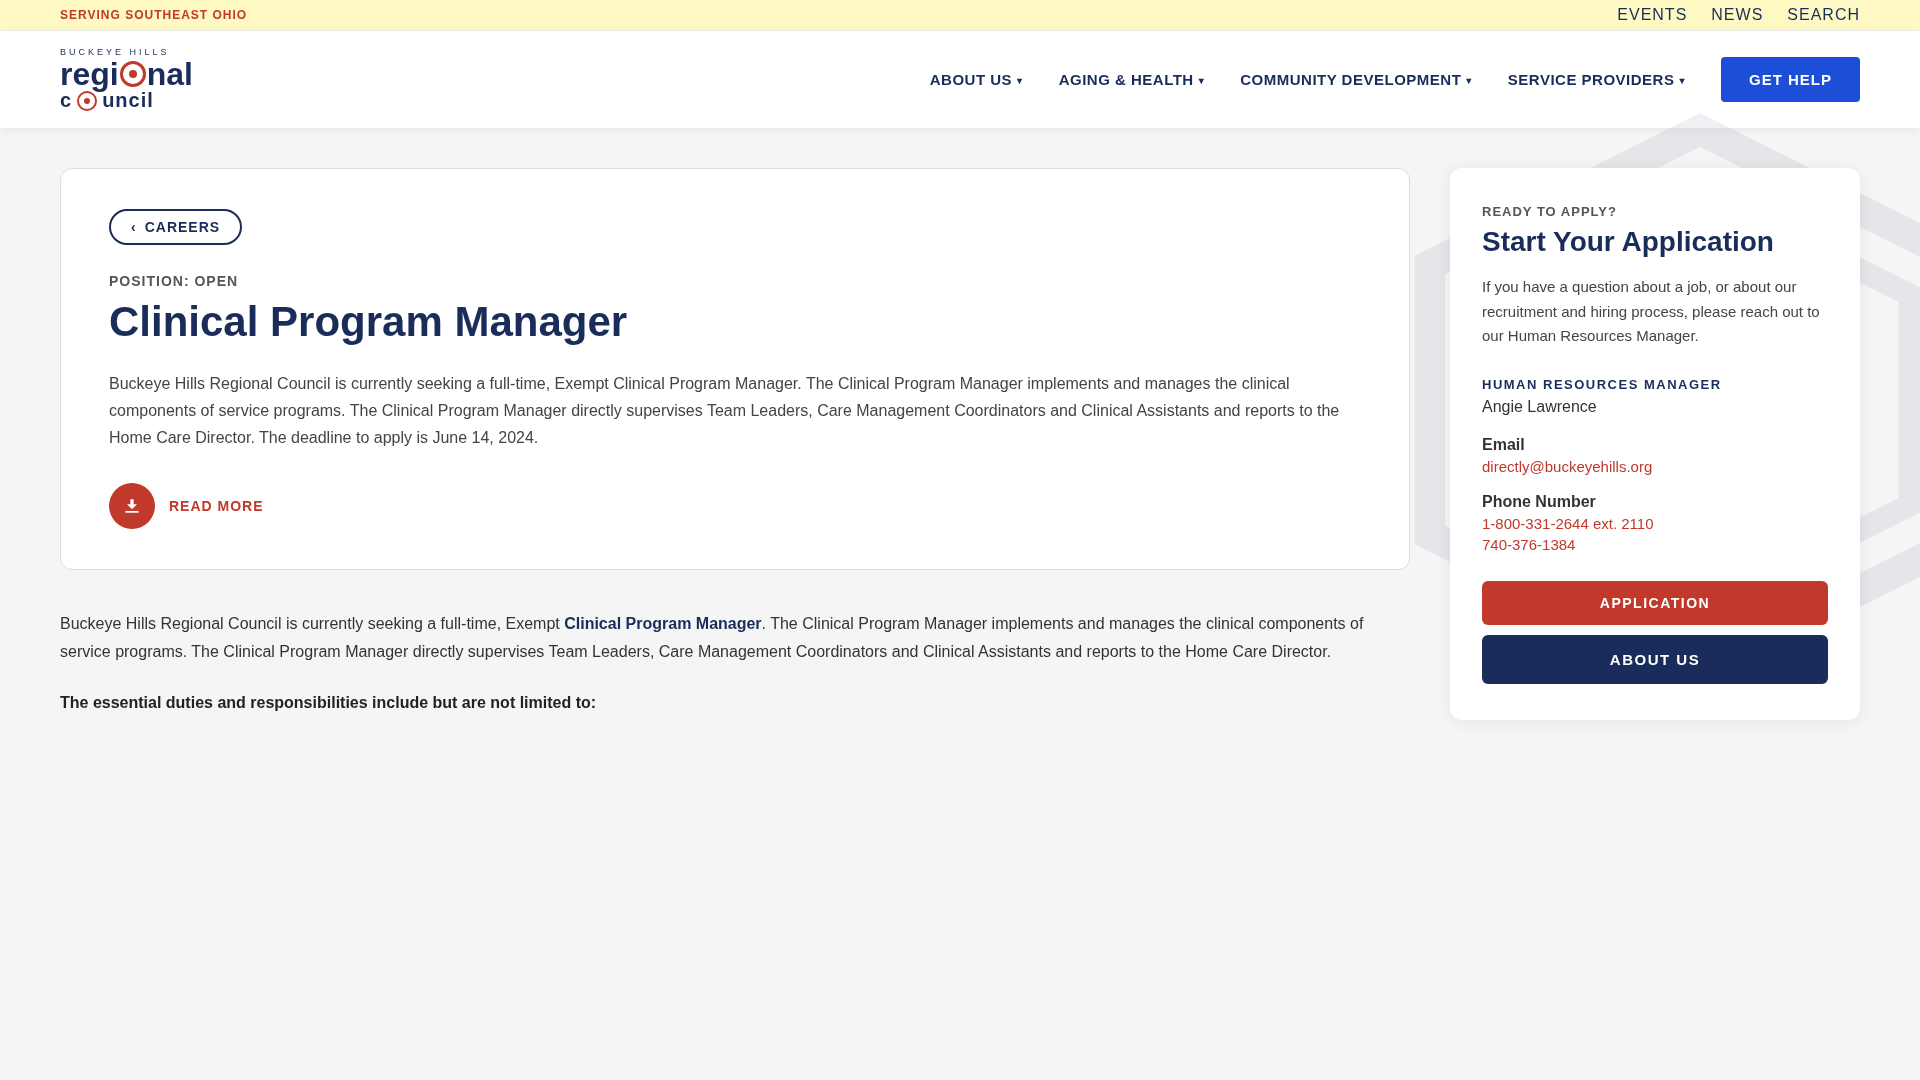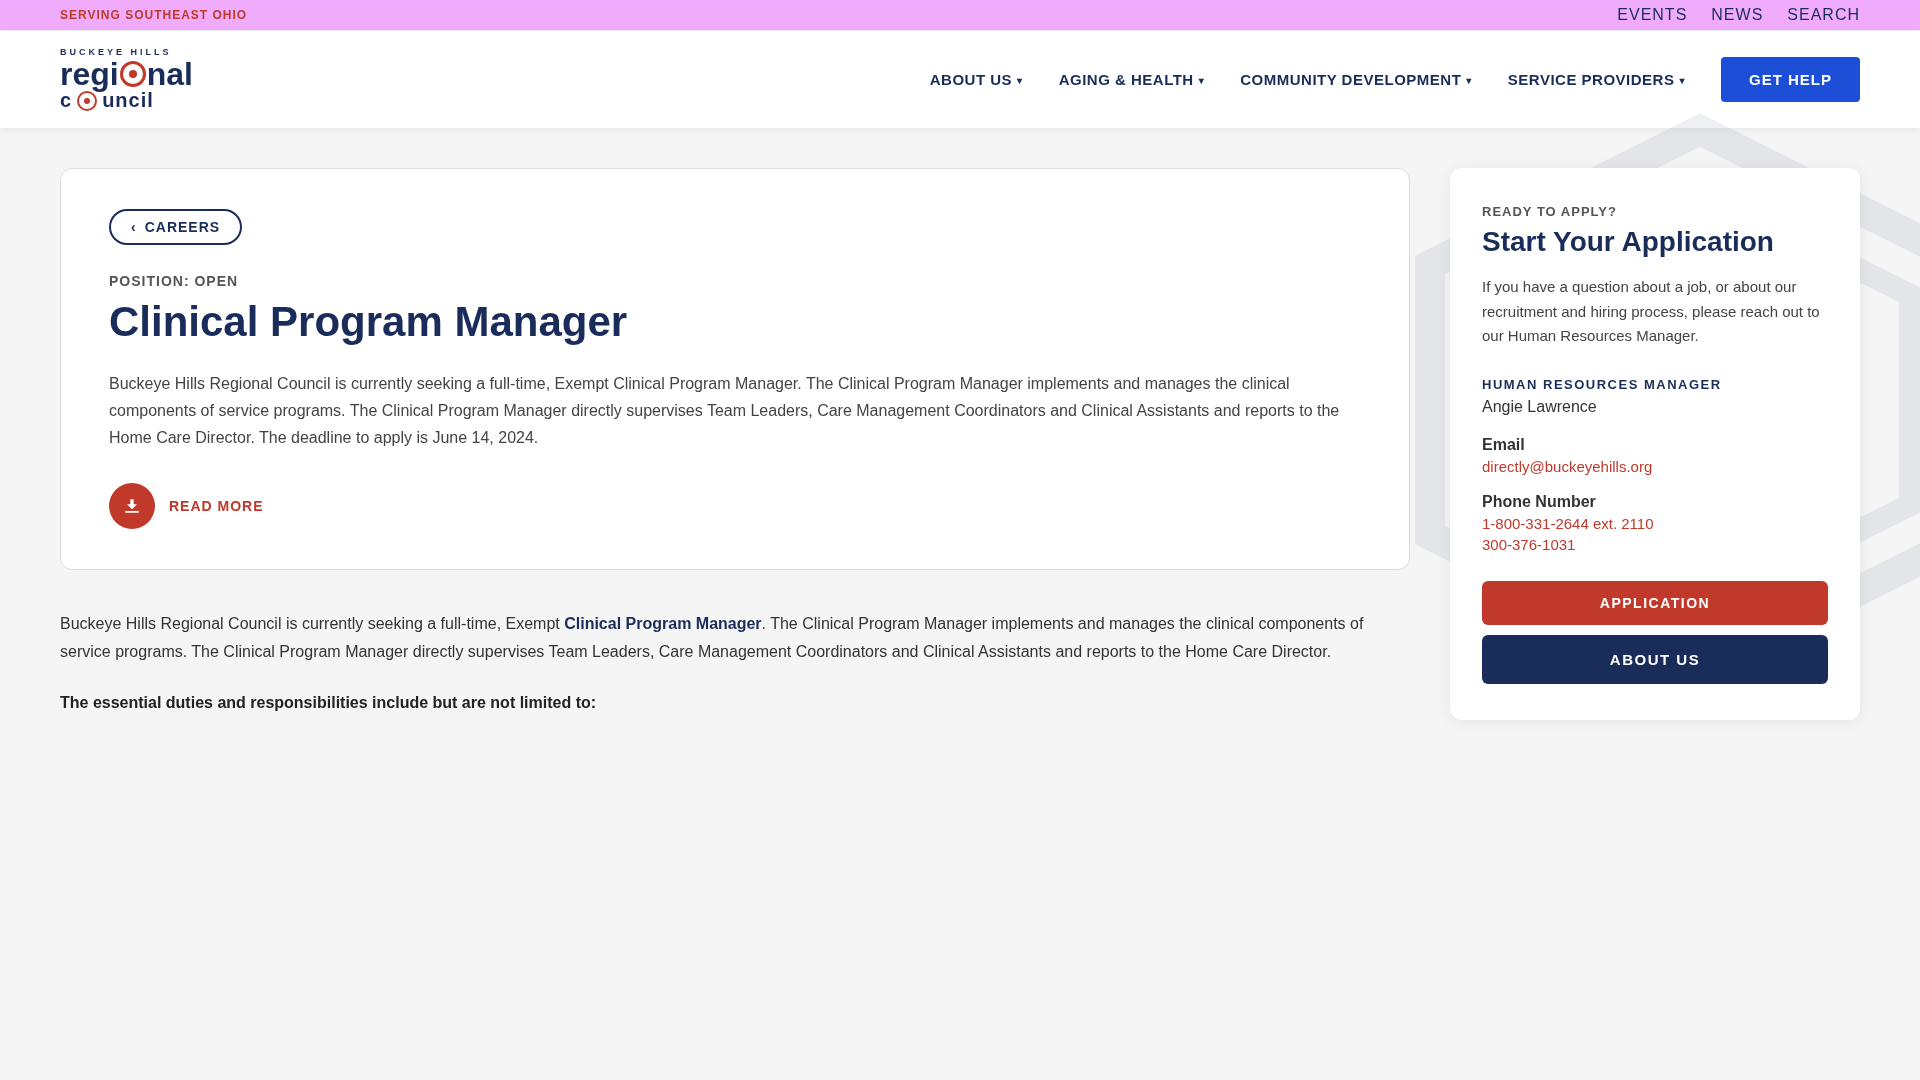--- a/index.html
+++ b/index.html
@@ -8,21 +8,21 @@
       background: #f5f5f5;
       color: #333;
       min-height: 1080px;
       width: 1920px;
       overflow-x: hidden;
       position: relative;
     }
 
     
     .top-bar {
-      background: #f0abfc;
+      background: #fef9c3;
       padding: 6px 60px;
       display: flex;
       justify-content: space-between;
       align-items: center;
       border-bottom: 1px solid #eee;
     }
     .top-bar-left {
       color: #c0392b;
       font-size: 12px;
       font-weight: 600;
@@ -306,21 +306,21 @@
       pointer-events: none;
     }
 
     
     .logo-wrapper {
       display: flex;
       flex-direction: column;
     }
     .logo-line1 {
       font-size: 9px;
-      font-weight: 700;
+      font-weight: 400;
       letter-spacing: 3px;
       color: #1a2d5a;
       text-transform: uppercase;
       margin-bottom: 2px;
     }
     .logo-line2 {
       font-size: 32px;
       font-weight: 900;
       color: #1a2d5a;
       line-height: 0.95;
@@ -471,21 +471,21 @@
       <p class="sidebar-desc">If you have a question about a job, or about our recruitment and hiring process, please reach out to our Human Resources Manager.</p>
 
       <div class="sidebar-section-title">HUMAN RESOURCES MANAGER</div>
       <div class="sidebar-name">Angie Lawrence</div>
 
       <div class="sidebar-label">Email</div>
       <a class="sidebar-link" href="#">directly@buckeyehills.org</a>
 
       <div class="sidebar-label">Phone Number</div>
       <a class="sidebar-link" href="#">1-800-331-2644 ext. 2110</a>
-      <a class="sidebar-link" href="#" style="margin-top:-14px;">300-376-1031</a>
+      <a class="sidebar-link" href="#" style="margin-top:-14px;">740-376-1384</a>
 
       <button class="application-btn">APPLICATION</button>
       <button class="about-us-btn">ABOUT US</button>
 
     </div>
   </div>
 
 </div>
 
 </body></html>

